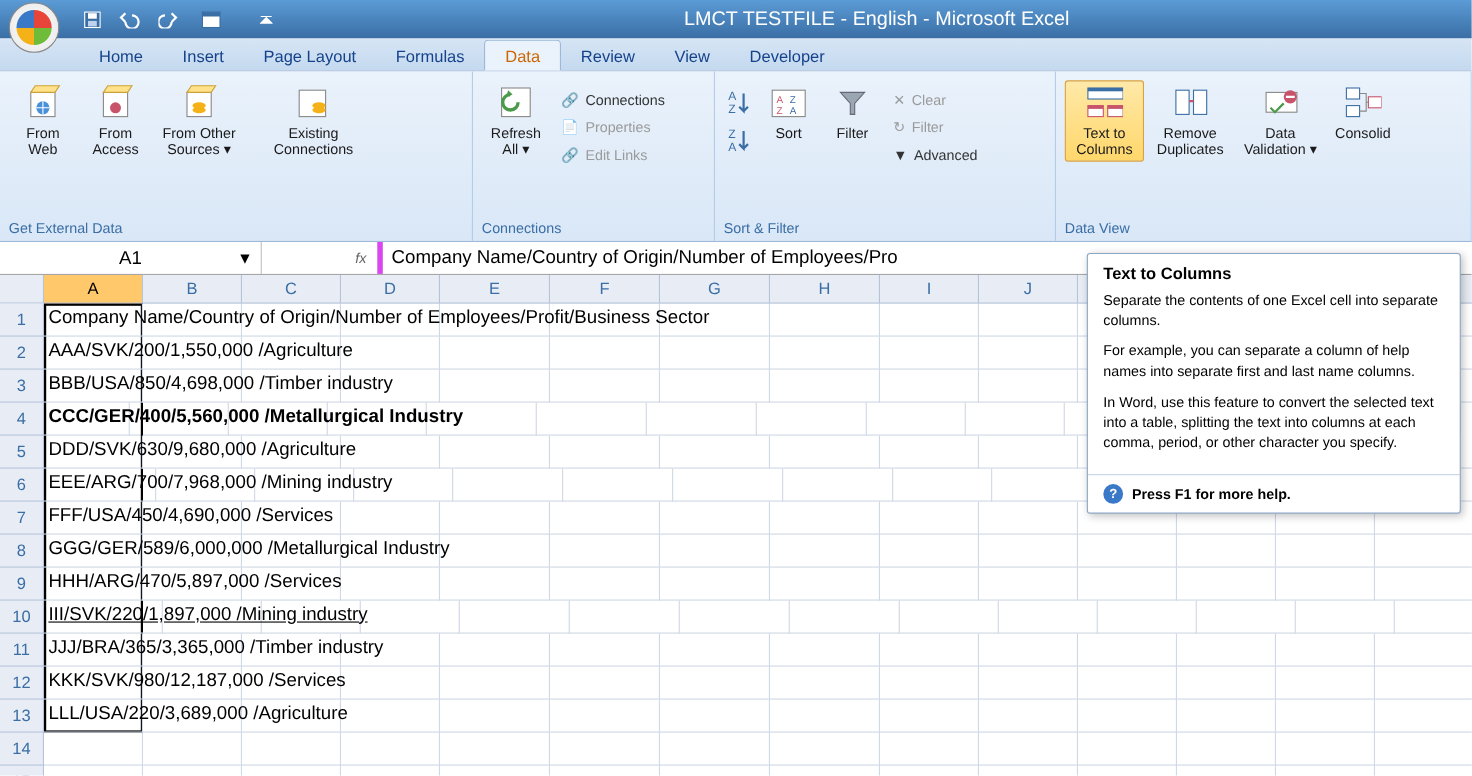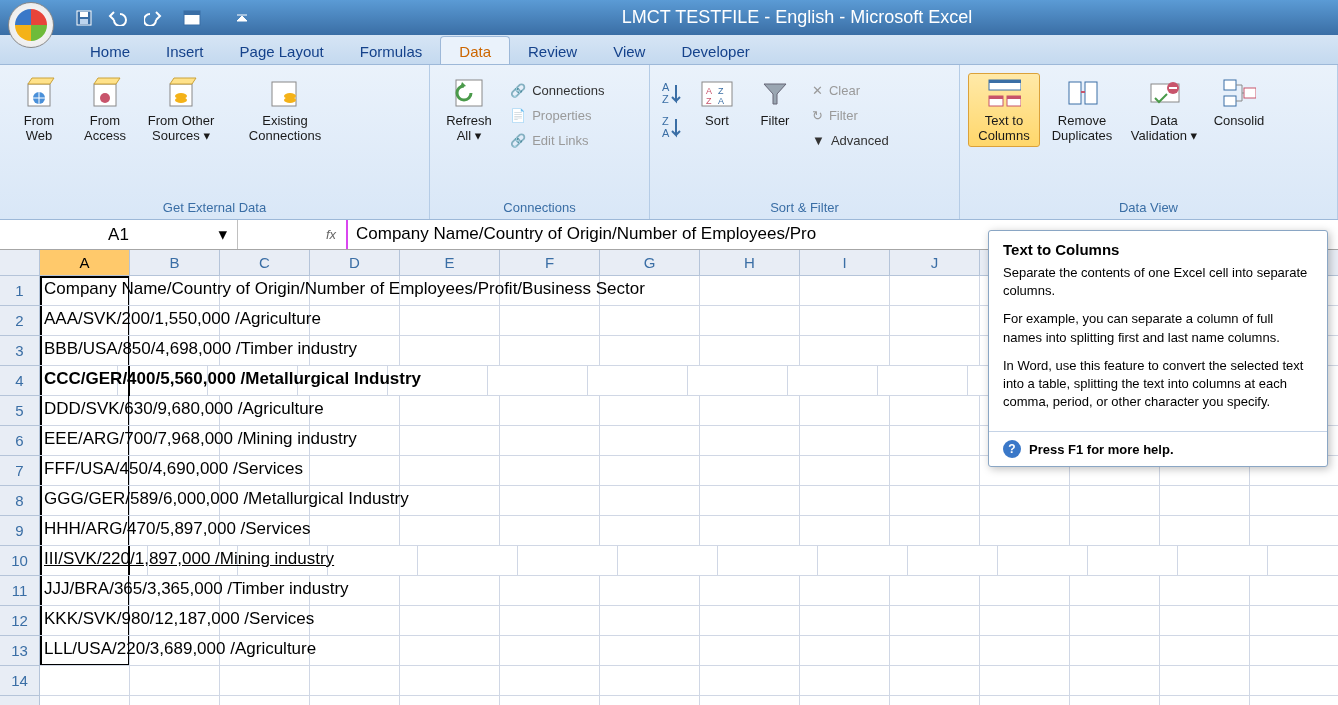--- a/index.html
+++ b/index.html
@@ -16,34 +16,34 @@
 
   
   .ribbon-tabs { height: 30px; background: linear-gradient(#d6e5f5, #c4d9ef); display: flex; align-items: flex-end; padding-left: 72px; border-bottom: 1px solid #9db8d8; }
   .tab { padding: 6px 18px 4px; color: #15428b; font-size: 15px; cursor: pointer; }
   .tab.active { background: #eaf2fb; border: 1px solid #9db8d8; border-bottom: none; border-radius: 4px 4px 0 0; color: #cc6600; }
 
   
   .ribbon { height: 155px; background: linear-gradient(#eaf2fb, #d9e7f7); display: flex; border-bottom: 1px solid #9db8d8; }
   .group { border-right: 1px solid #b5cce6; padding: 4px 8px 0; display: flex; flex-direction: column; }
   .group-body { flex: 1; display: flex; align-items: flex-start; gap: 4px; padding-top: 4px; }
-  .group-label { text-align: center; color: #3a6ea5; font-size: 13px; padding: 2px 0 4px; }
+  .group-label { text-align: left; color: #3a6ea5; font-size: 13px; padding: 2px 0 4px; }
   .big-btn { display: flex; flex-direction: column; align-items: center; width: 62px; text-align: center; font-size: 13px; line-height: 1.15; padding: 2px; cursor: pointer; border: 1px solid transparent; }
   .big-btn.highlight { background: linear-gradient(#ffe9a8, #ffd76b); border: 1px solid #dba13a; border-radius: 3px; }
   .big-btn .ico { width: 34px; height: 34px; margin-bottom: 4px; display: flex; align-items: center; justify-content: center; }
   .big-btn .lbl { color: #1a1a1a; }
   .small-btn { display: flex; align-items: center; gap: 6px; padding: 4px 6px; font-size: 13px; color: #333; cursor: pointer; }
   .small-btn.disabled { color: #9a9a9a; }
   .vstack { display: flex; flex-direction: column; gap: 2px; }
 
   
   .formula-bar { height: 30px; display: flex; align-items: stretch; border-bottom: 1px solid #a6a6a6; background: #fff; }
   .name-box { width: 238px; display: flex; align-items: center; justify-content: center; border-right: 1px solid #c0c0c0; font-size: 17px; position: relative; }
   .name-box .drop { position: absolute; right: 10px; }
-  .fx-box { width: 110px; display: flex; align-items: center; justify-content: flex-end; padding-right: 10px; font-style: italic; color: #666; border-right: 2px solid #d946ef; }
+  .fx-box { width: 110px; display: flex; align-items: center; justify-content: flex-end; padding-right: 10px; font-style: italic; color: #666; border-right: 5px solid #d946ef; }
   .formula-input { flex: 1; padding: 4px 8px; font-size: 17px; overflow: hidden; white-space: nowrap; }
 
   
   .grid-wrap { display: flex; height: calc(705px - 35px - 30px - 155px - 30px); position: relative; }
   .corner { width: 40px; height: 26px; background: #e8edf5; border-right: 1px solid #b5c4d9; border-bottom: 1px solid #b5c4d9; }
   .col-headers { display: flex; height: 26px; background: #e8edf5; }
   .col-h { border-right: 1px solid #b5c4d9; border-bottom: 1px solid #b5c4d9; text-align: center; line-height: 26px; font-size: 15px; color: #3a6ea5; }
   .col-h.sel { background: #ffc96b; color: #000; }
   .row-headers { display: flex; flex-direction: column; background: #e8edf5; }
   .row-h { width: 40px; border-right: 1px solid #b5c4d9; border-bottom: 1px solid #b5c4d9; text-align: center; font-size: 15px; color: #3a6ea5; height: 30px; line-height: 30px; }
@@ -427,21 +427,21 @@
             <div class="cell" style="width: 100px;"></div>
             <div class="cell" style="width: 100px;"></div>
             <div class="cell" style="width: 90px;"></div>
             <div class="cell" style="width: 90px;"></div>
             <div class="cell" style="width: 90px;"></div>
             <div class="cell" style="width: 90px;"></div>
             <div class="cell" style="width: 90px;"></div>
             <div class="cell" style="width: 90px;"></div>
           </div>
           <div class="row">
-            <div class="cell" style="width: 90px; position: relative; z-index: 1;">EEE/ARG/700/7,968,000 /Mining industry</div>
+            <div class="cell" style="width: 102px; position: relative; z-index: 1;">EEE/ARG/700/7,968,000 /Mining industry</div>
             <div class="cell" style="width: 90px;"></div>
             <div class="cell" style="width: 90px;"></div>
             <div class="cell" style="width: 90px;"></div>
             <div class="cell" style="width: 100px;"></div>
             <div class="cell" style="width: 100px;"></div>
             <div class="cell" style="width: 100px;"></div>
             <div class="cell" style="width: 100px;"></div>
             <div class="cell" style="width: 90px;"></div>
             <div class="cell" style="width: 90px;"></div>
             <div class="cell" style="width: 90px;"></div>
@@ -596,20 +596,20 @@
           <div class="sel-border" style="left: 0px; top: 0px; width: 90px; height: 390px;"></div>
         </div>
     </div>
   </div>
 </div>
 
 <div class="tooltip">
   <div class="tt-title">Text to Columns</div>
   <div class="tt-body">
     <p>Separate the contents of one Excel cell into separate columns.</p>
-    <p>For example, you can separate a column of full names into splitting first and last name columns.</p>
+    <p>For example, you can separate a column of help names into separate first and last name columns.</p>
     <p>In Word, use this feature to convert the selected text into a table, splitting the text into columns at each comma, period, or other character you specify.</p>
   </div>
   <div class="tt-foot">
     <div class="help-ico">?</div>
     <span>Press F1 for more help.</span>
   </div>
 </div>
 
 </body></html>

